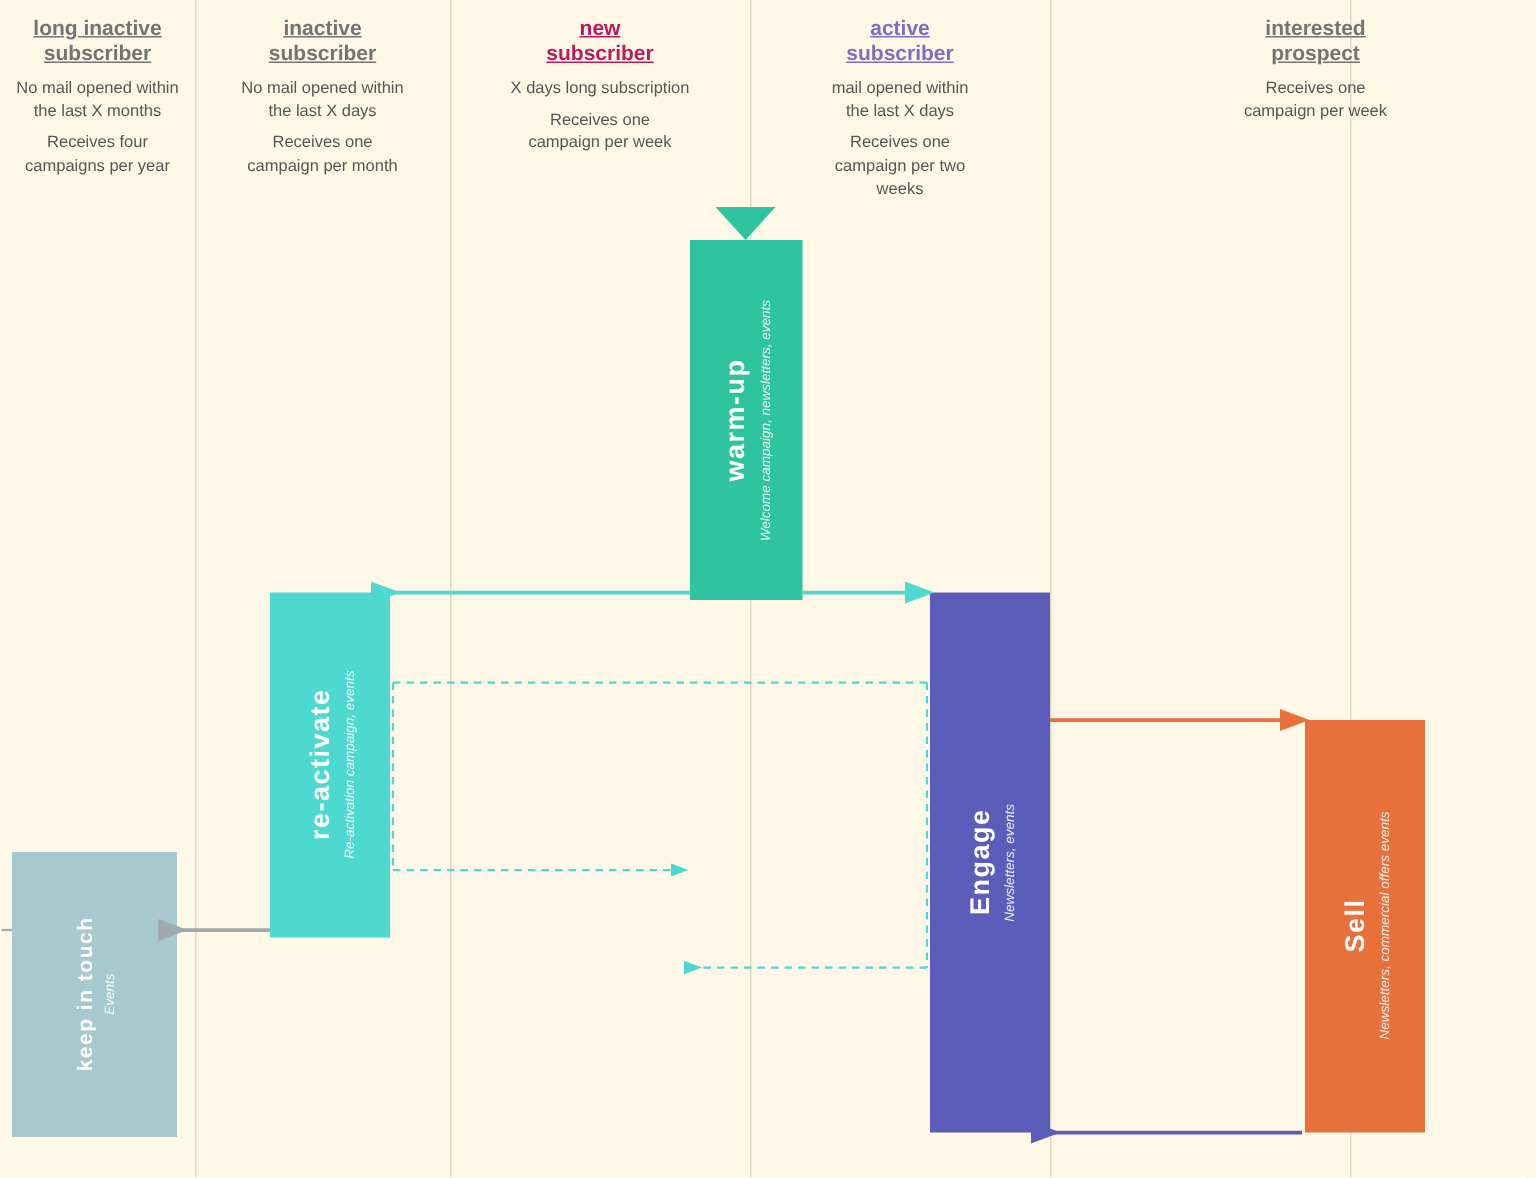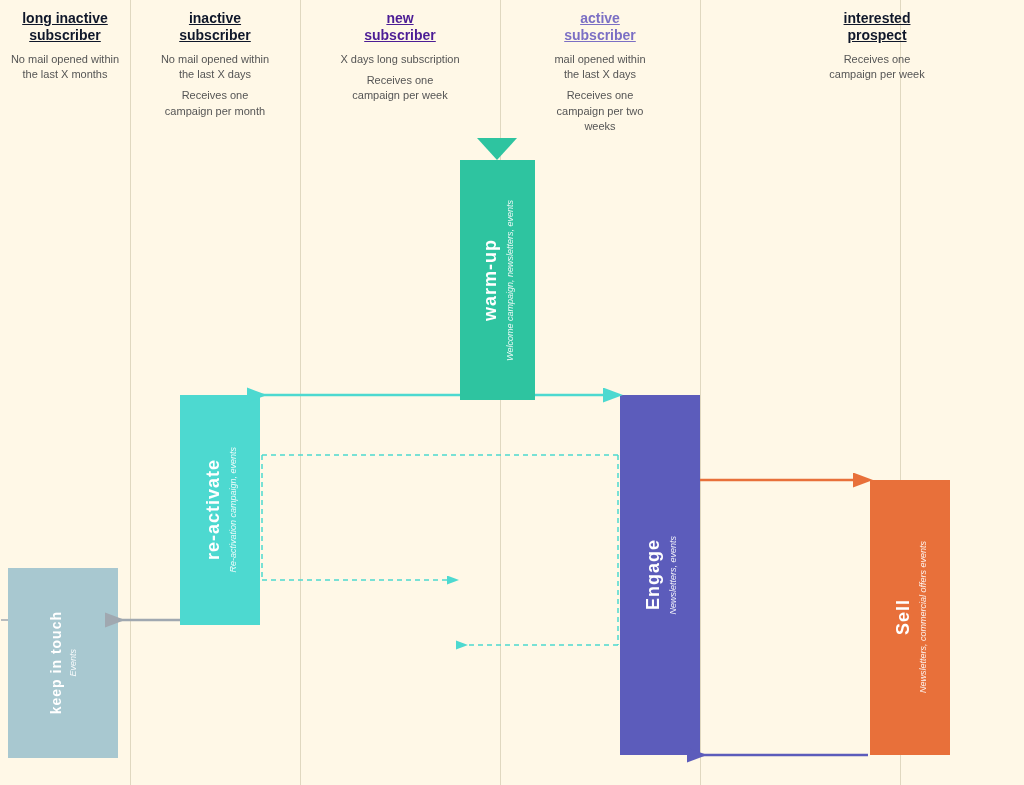--- a/index.html
+++ b/index.html
@@ -50,21 +50,21 @@
       line-height: 1.2;
     }
 
     .header-desc {
       font-size: 11px;
       color: #555;
       line-height: 1.4;
       margin-bottom: 6px;
     }
 
-    .header-title.orange { color: #0f172a; }
+    .header-title.orange { color: #737373; }
 
     
     .arrows-svg {
       position: absolute;
       top: 0;
       left: 0;
       width: 1024px;
       height: 785px;
       pointer-events: none;
     }
@@ -180,30 +180,31 @@
   <div class="vdiv" style="left:130px;"></div>
   <div class="vdiv" style="left:300px;"></div>
   <div class="vdiv" style="left:500px;"></div>
   <div class="vdiv" style="left:700px;"></div>
   <div class="vdiv" style="left:900px;"></div>
 
   <div class="header-block" style="left:0;width:130px;top:10px;padding:0 6px;">
     <div class="header-title orange" style="white-space:pre-line;">long inactive
 subscriber</div>
     <div class="header-desc">No mail opened within<br>the last X months</div>
+    <div class="header-desc">Receives four<br>campaigns per year</div>
   </div>
 
   <div class="header-block" style="left:130px;width:170px;top:10px;padding:0 0;">
     <div class="header-title orange">inactive<br>subscriber</div>
     <div class="header-desc">No mail opened within<br>the last X days</div>
     <div class="header-desc">Receives one<br>campaign per month</div>
   </div>
 
   <div class="header-block" style="left:300px;width:200px;top:10px;padding:0 8px;">
-    <div class="header-title" style="color:#4c1d95;text-align:center;">new<br>subscriber</div>
+    <div class="header-title" style="color:#be185d;text-align:center;">new<br>subscriber</div>
     <div class="header-desc">X days long subscription</div>
     <div class="header-desc">Receives one<br>campaign per week</div>
   </div>
 
   <div class="header-block" style="left:500px;width:200px;top:10px;padding:0 8px;">
     <div class="header-title" style="color:#7b6fc4;">active<br>subscriber</div>
     <div class="header-desc">mail opened within<br>the last X days</div>
     <div class="header-desc">Receives one<br>campaign per two<br>weeks</div>
   </div>
 

